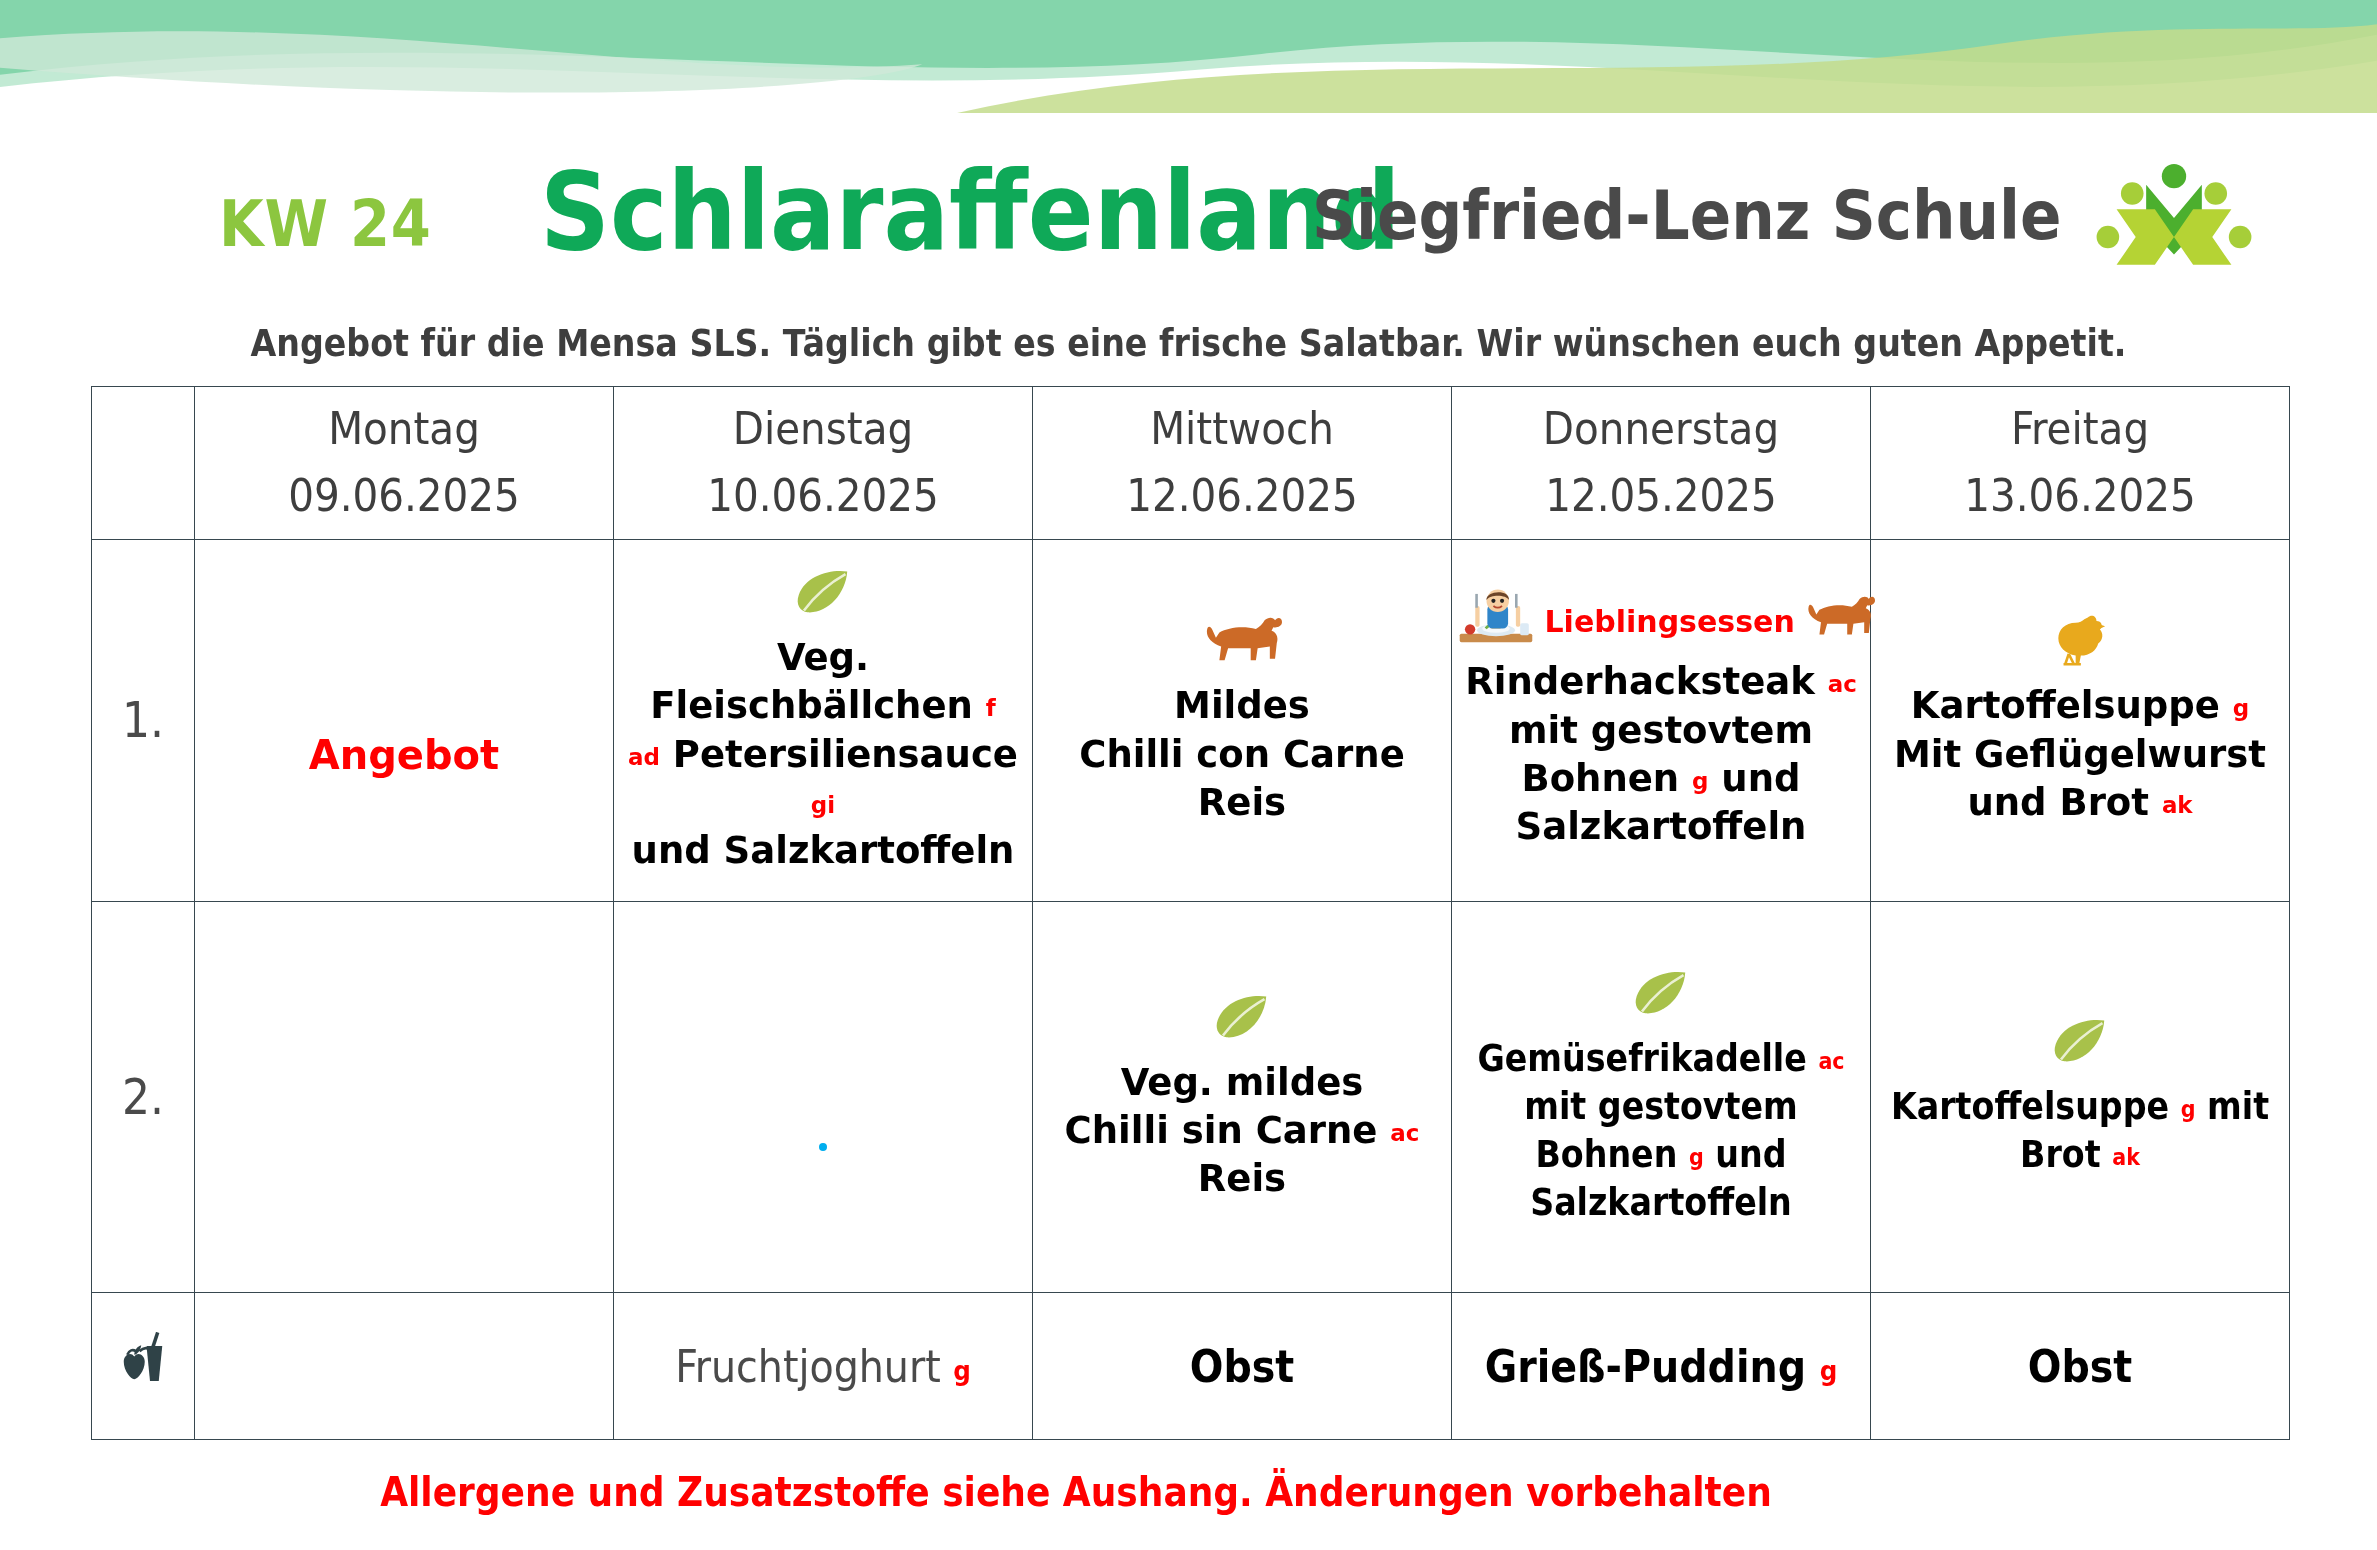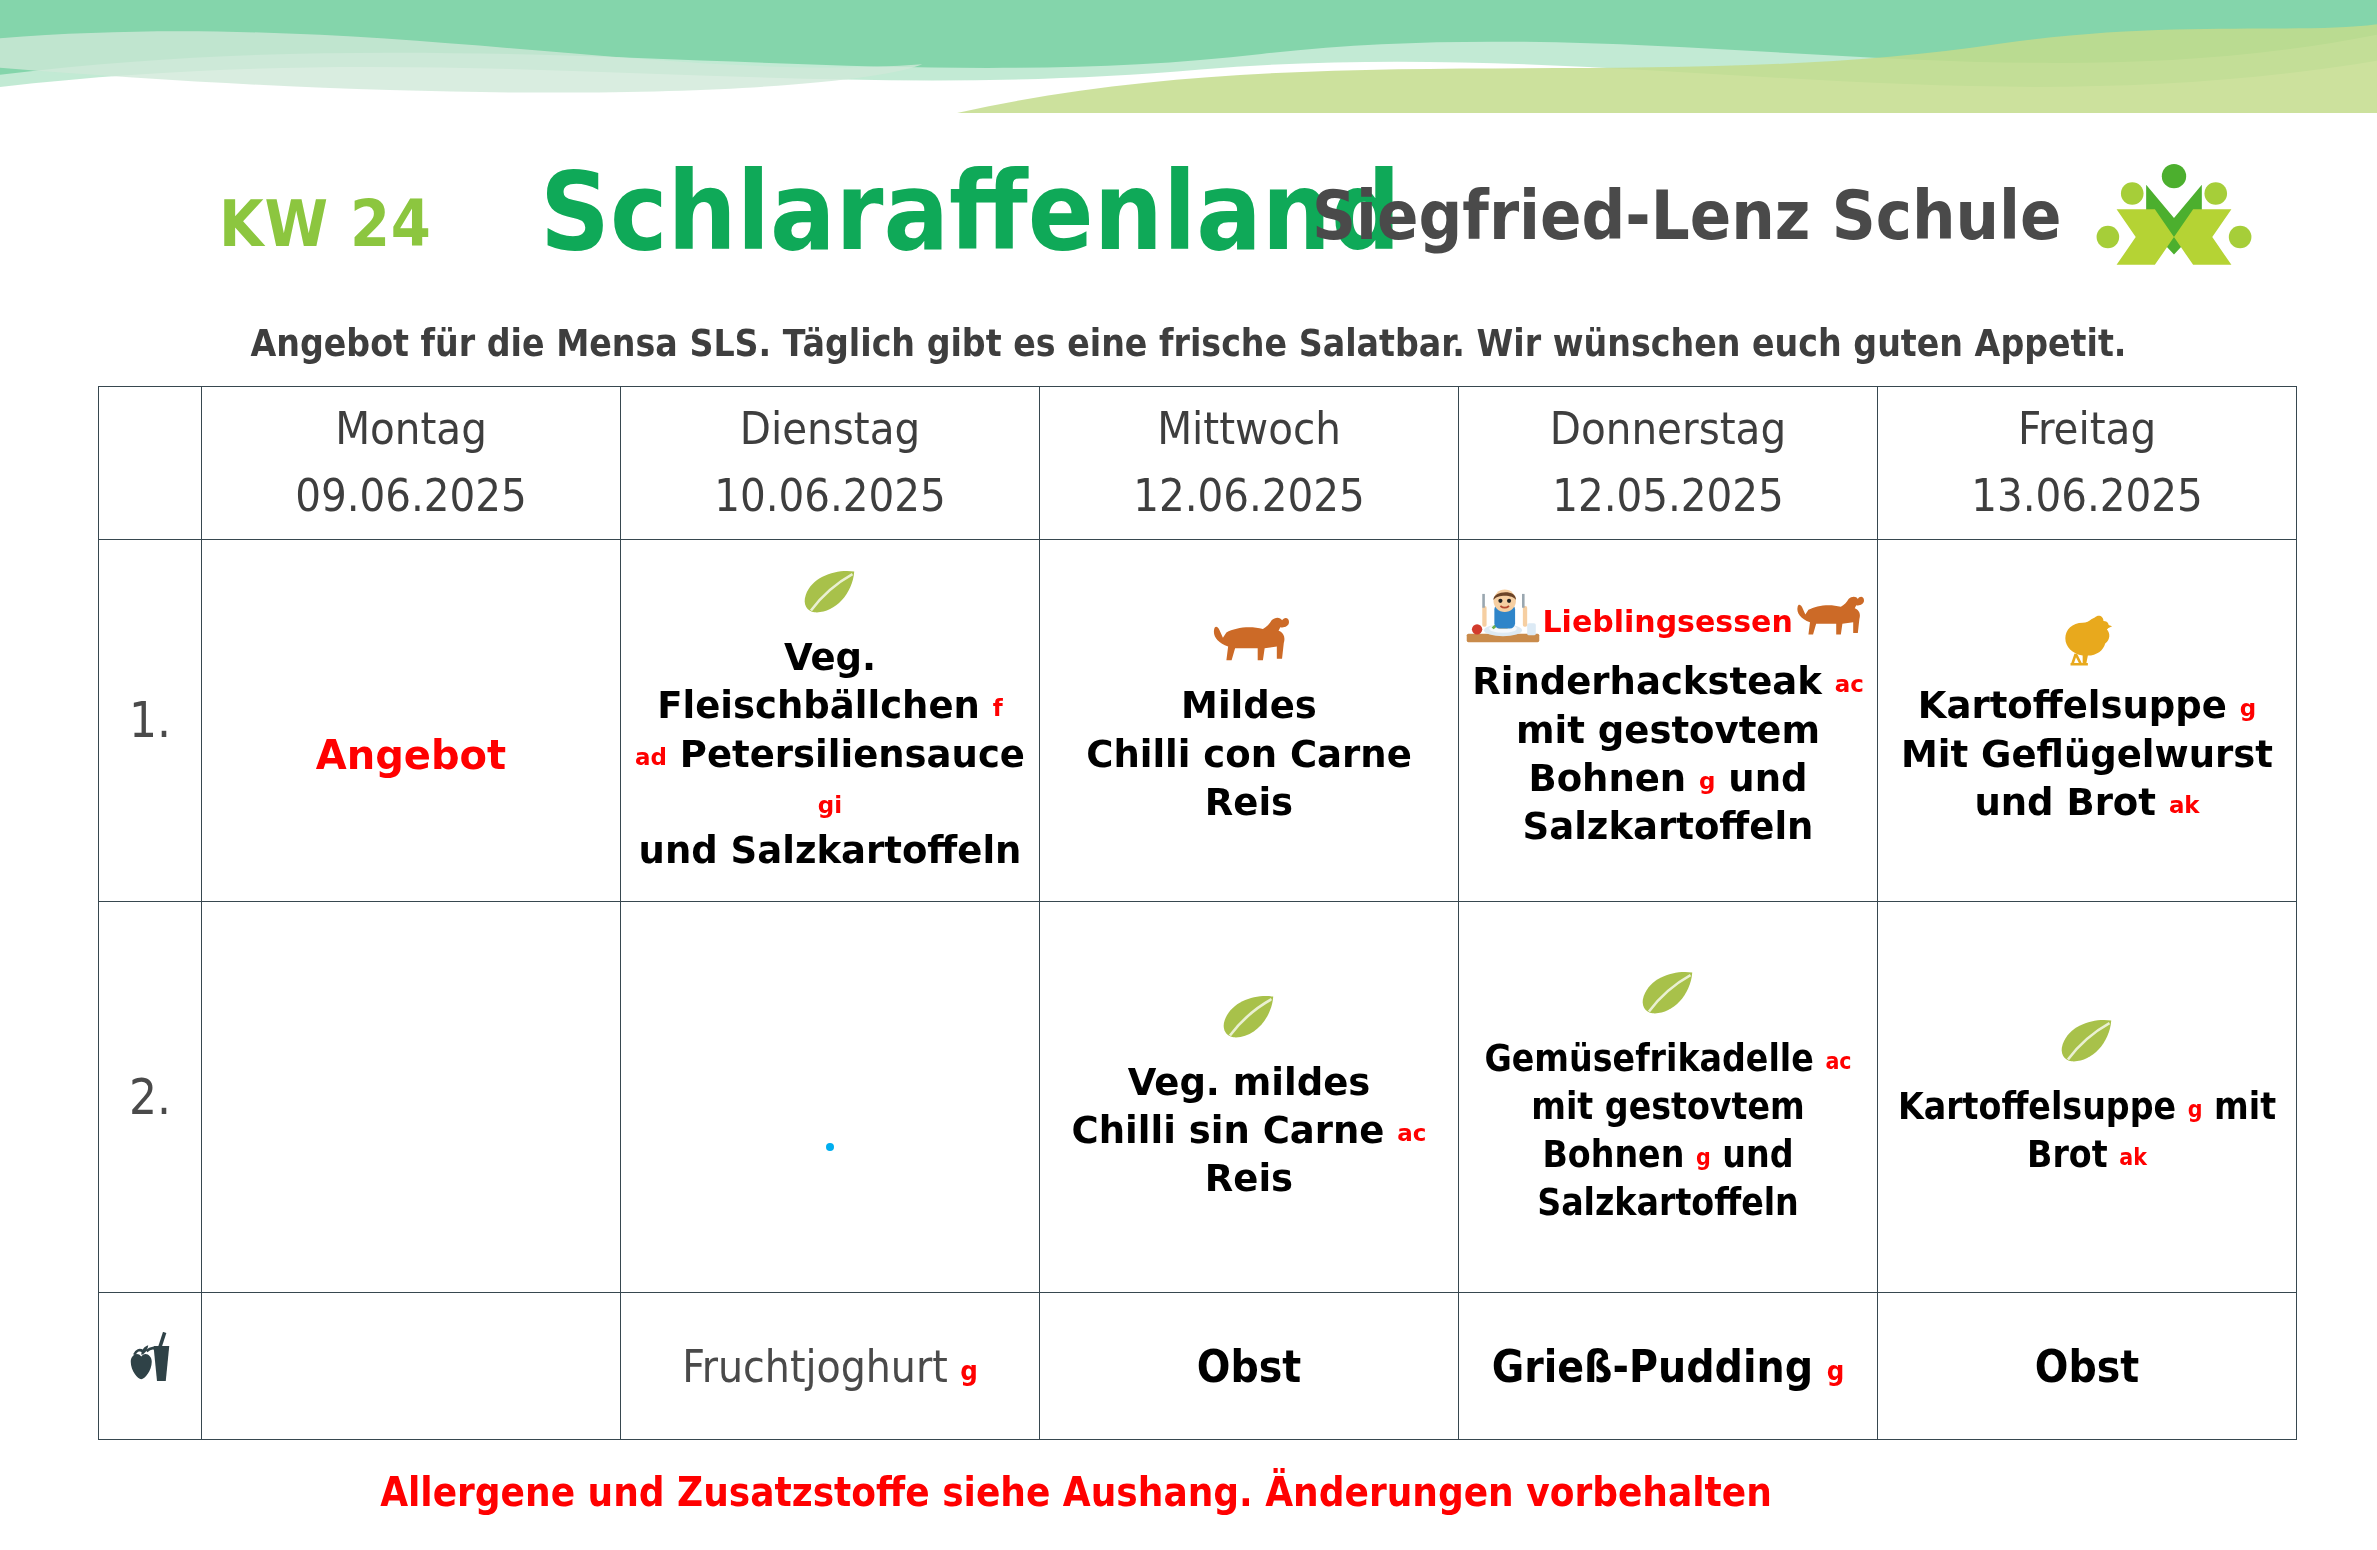--- a/index.html
+++ b/index.html
@@ -52,21 +52,21 @@
     position:absolute;left:0;top:322px;width:2377px;
     text-align:center;
     font-family:"DejaVu Sans Condensed","Liberation Sans Narrow","Liberation Sans",sans-serif;
     font-stretch:condensed;
     font-size:37px;font-weight:700;color:#3E3E3E;
     white-space:nowrap;
   }
 
   
   #menu-table{
-    position:absolute;left:98px;top:386px;
+    position:absolute;left:91px;top:386px;
     width:2196px;
     border-collapse:collapse;
     table-layout:fixed;
   }
   #menu-table td,#menu-table th{
     border:1.7px solid #37474F;
     vertical-align:middle;
     padding:0;
   }
   col.c-idx{width:103px;}
@@ -101,21 +101,21 @@
   .mealcell.r2{height:390px;vertical-align:top;padding-top:19px;}
   .dessertcell{
     height:146px;
     text-align:center;
     font-family:"DejaVu Sans Condensed","Liberation Sans Narrow","Liberation Sans",sans-serif;
     font-stretch:condensed;
     font-size:44px;font-weight:700;color:#000;
   }
   .dessertcell.grey{color:#4A4A4A;font-weight:400;text-align:center;}
 
-  .icon-row{height:63px;display:flex;align-items:center;justify-content:center;gap:0;}
+  .icon-row{height:63px;display:flex;align-items:center;justify-content:center;gap:9px;}
   .icon-row.topleft{justify-content:flex-start;padding-left:3.5px;}
 
   .meal-lines{margin-top:5.2px;}
   .meal-lines .ln{display:block;}
 
   
   .font-humanist{
     font-family:"DejaVu Sans","Liberation Sans",sans-serif;
     font-weight:700;
   }

